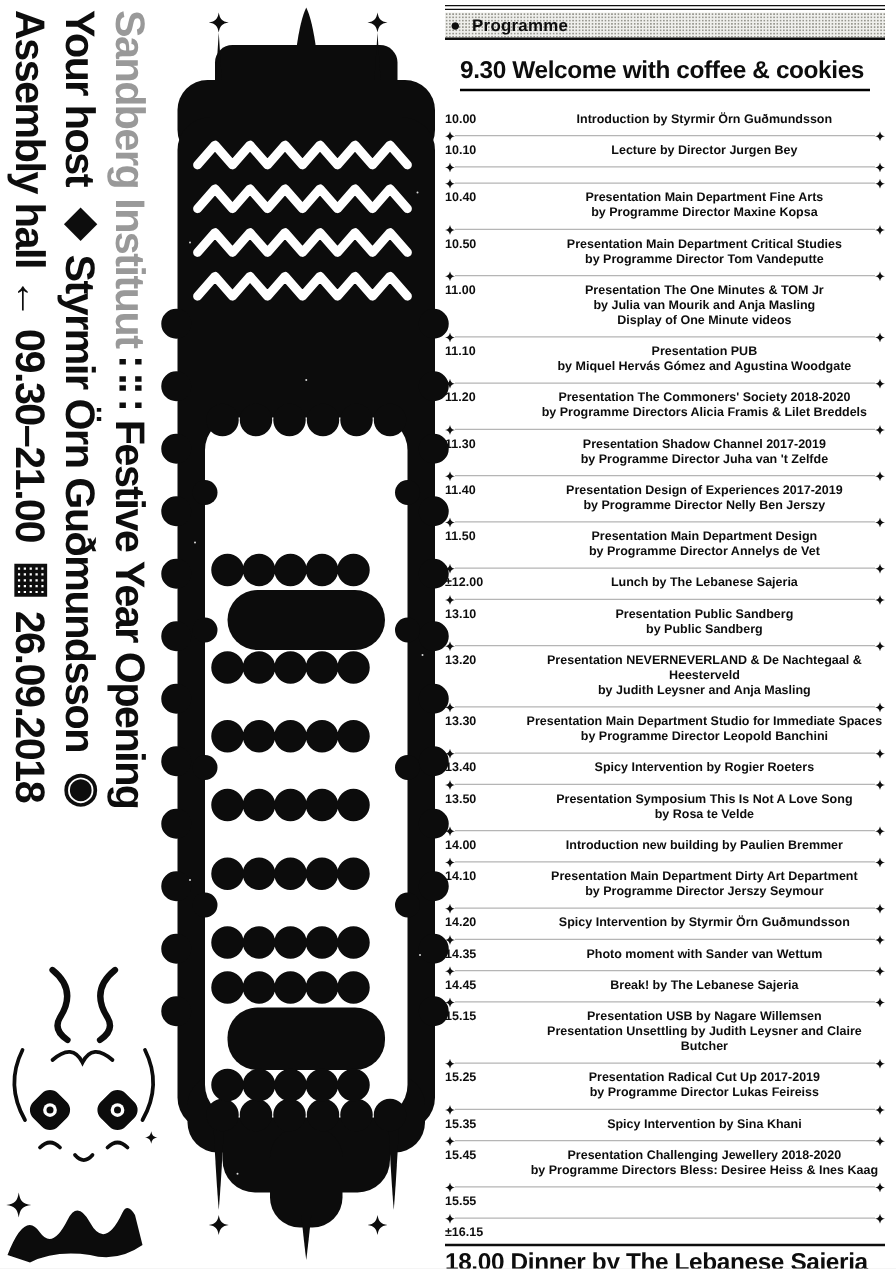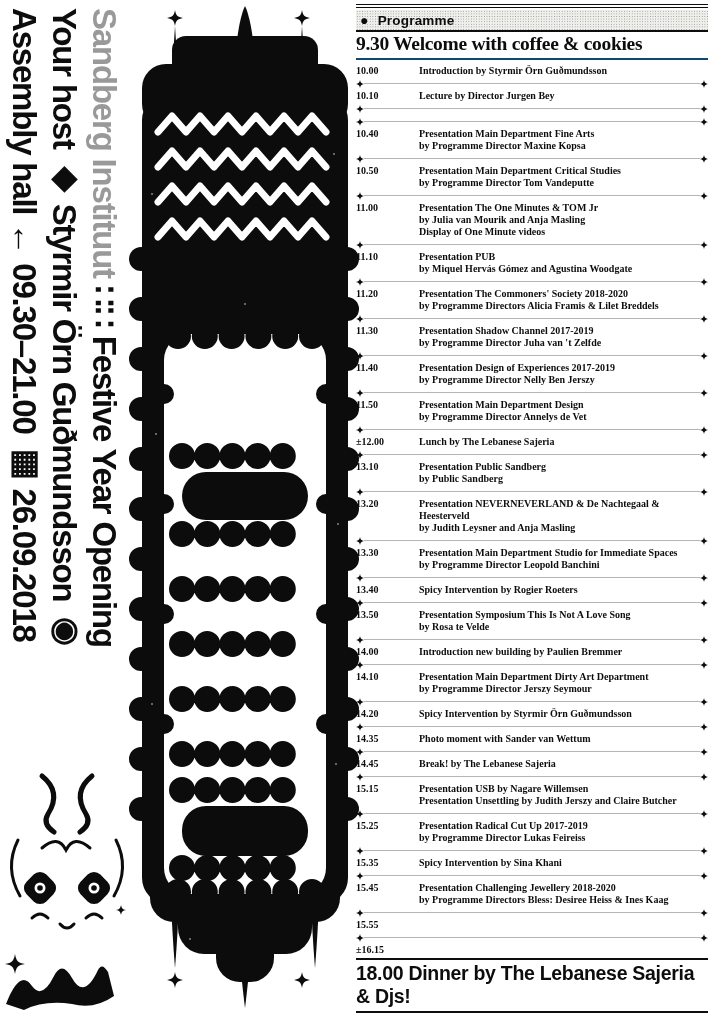--- a/index.html
+++ b/index.html
@@ -32,29 +32,28 @@
     background-size:2.6px 2.6px;
   }
   .prog-header{
     margin-top:2px;border-bottom:2px solid #0d0d0d;
     display:flex;align-items:center;gap:9px;
     height:20px;padding:0 0 0 4px;
     font-size:13.5px;font-weight:700;letter-spacing:.2px;
   }
   .dot{font-size:14px;line-height:1;}
   .opening{
-    margin:0;border-bottom:2px solid #0c4a6e;
+    margin:12px;border-bottom:2px solid #000000;
     font-size:19.5px;font-weight:700;letter-spacing:-.3px;
     padding:1px 0 3px 0;
-    font-family:Liberation Serif, serif;
-  }
-  .items{padding-top:5px;font-family:Liberation Serif, serif;}
+  }
+  .items{padding-top:5px;}
   .item{display:flex;font-size:10px;font-weight:700;line-height:12px;}
   .time{width:63px;flex:none;}
-  .desc{flex:1;}
+  .desc{flex:1;text-align:center;}
   .divider{display:flex;align-items:center;height:13px;}
   .rule{flex:1;height:1px;background:#b5b5b5;}
   .star{flex:none;display:block;}
   .dinner{
     margin-top:2px;border-top:2.4px solid #0d0d0d;border-bottom:2.4px solid #0d0d0d;
     font-size:19.5px;font-weight:700;letter-spacing:-.3px;padding:2px 0 3px 0;
   }
 </style>
 </head>
 <body>
@@ -502,21 +501,21 @@
     </svg>
     <div class="rule"></div>
     <svg class="star" width="8" height="8" viewBox="0 0 12 12">
       <path d="M6 0C6.7 3.8 8.2 5.3 12 6C8.2 6.7 6.7 8.2 6 12C5.3 8.2 3.8 6.7 0 6C3.8 5.3 5.3 3.8 6 0Z" fill="#0d0d0d"></path>
     </svg>
   </div>
         <div class="item">
     <div class="time">15.15</div>
     <div class="desc">
             <div>Presentation USB by Nagare Willemsen</div>
-            <div>Presentation Unsettling by Judith Jerszy and Claire Butcher</div>
+            <div>Presentation Unsettling by Judith Leysner and Claire Butcher</div>
           </div>
   </div>
         <div class="divider">
     <svg class="star" width="8" height="8" viewBox="0 0 12 12">
       <path d="M6 0C6.7 3.8 8.2 5.3 12 6C8.2 6.7 6.7 8.2 6 12C5.3 8.2 3.8 6.7 0 6C3.8 5.3 5.3 3.8 6 0Z" fill="#0d0d0d"></path>
     </svg>
     <div class="rule"></div>
     <svg class="star" width="8" height="8" viewBox="0 0 12 12">
       <path d="M6 0C6.7 3.8 8.2 5.3 12 6C8.2 6.7 6.7 8.2 6 12C5.3 8.2 3.8 6.7 0 6C3.8 5.3 5.3 3.8 6 0Z" fill="#0d0d0d"></path>
     </svg>

